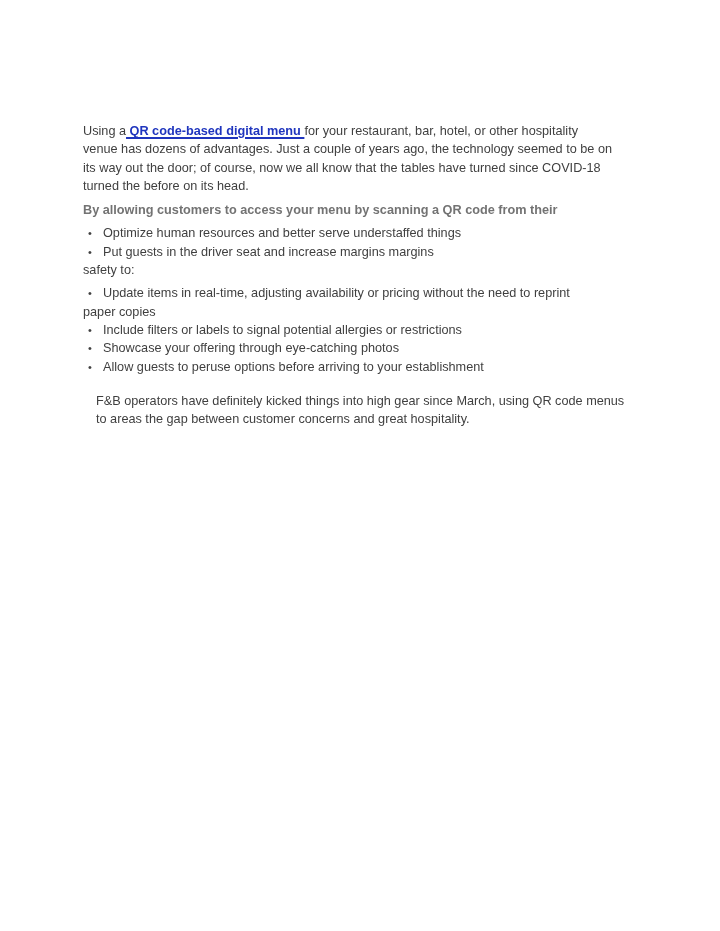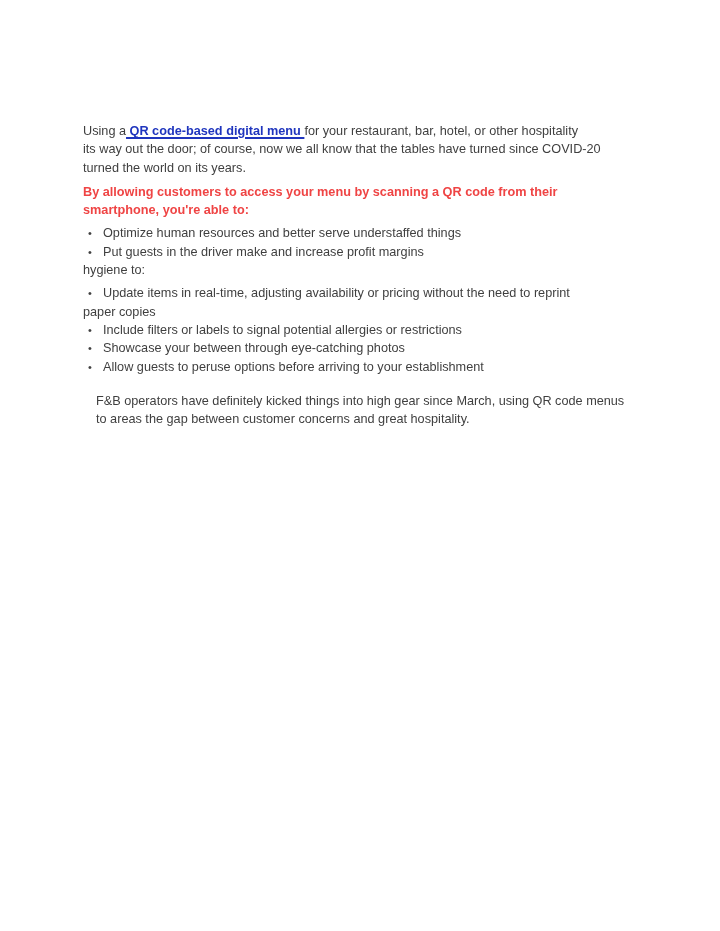--- a/index.html
+++ b/index.html
@@ -15,21 +15,21 @@
   .content {
     position: absolute;
     left: 83px;
     top: 122px;
     width: 585px;
     font-size: 12.7px;
     line-height: 18.3px;
   }
   .line { white-space: pre; min-height: 18.3px; }
   .para { margin: 0 0 6px 0; }
-  .para.bold { font-weight: bold; margin-bottom: 5px; color: #ef4444; }
+  .para.bold { font-weight: bold; margin-bottom: 5px; color: #737373; }
   .para.list { margin-bottom: 5px; }
   .para.nogap { margin-bottom: 16px; }
   .para.last { margin: 13px; }
   .b {
     display: inline-block;
     width: 20px;
     text-indent: 5px;
     font-size: 11px;
     color: #3f3f3f;
   }
@@ -43,40 +43,40 @@
   }
 </style>
 </head>
 <body>
 
 <div class="page">
   <div class="content">
 
     <div class="para">
       <div class="line"><span>Using a</span><a class="link"> QR code-based digital menu </a><span>for your restaurant, bar, hotel, or other hospitality</span></div>
-      <div class="line">its way out the door; of course, now we all know that the tables have turned since COVID-20</div>
-      <div class="line">turned the world on its years.</div>
+      <div class="line">venue has dozens of advantages. Just a couple of years ago, the technology seemed to be on</div>
+      <div class="line">its way out the door; of course, now we all know that the tables have turned since COVID-18</div>
+      <div class="line">turned the before on its head.</div>
     </div>
 
     <div class="para bold">
       <div class="line">By allowing customers to access your menu by scanning a QR code from their</div>
-      <div class="line">smartphone, you're able to:</div>
     </div>
 
     <div class="para list">
       <div class="line"><span class="b">•</span><span>Optimize human resources and better serve understaffed things</span></div>
-      <div class="line"><span class="b">•</span><span>Put guests in the driver make and increase profit margins</span></div>
-      <div class="line">hygiene to:</div>
+      <div class="line"><span class="b">•</span><span>Put guests in the driver seat and increase margins margins</span></div>
+      <div class="line">safety to:</div>
     </div>
 
     <div class="para list nogap">
       <div class="line"><span class="b">•</span><span>Update items in real-time, adjusting availability or pricing without the need to reprint</span></div>
       <div class="line">paper copies</div>
       <div class="line"><span class="b">•</span><span>Include filters or labels to signal potential allergies or restrictions</span></div>
-      <div class="line"><span class="b">•</span><span>Showcase your between through eye-catching photos</span></div>
+      <div class="line"><span class="b">•</span><span>Showcase your offering through eye-catching photos</span></div>
       <div class="line"><span class="b">•</span><span>Allow guests to peruse options before arriving to your establishment</span></div>
     </div>
 
     <div class="para last">
       <div class="line">F&amp;B operators have definitely kicked things into high gear since March, using QR code menus</div>
       <div class="line">to areas the gap between customer concerns and great hospitality.</div>
     </div>
 
   </div>
 </div>

